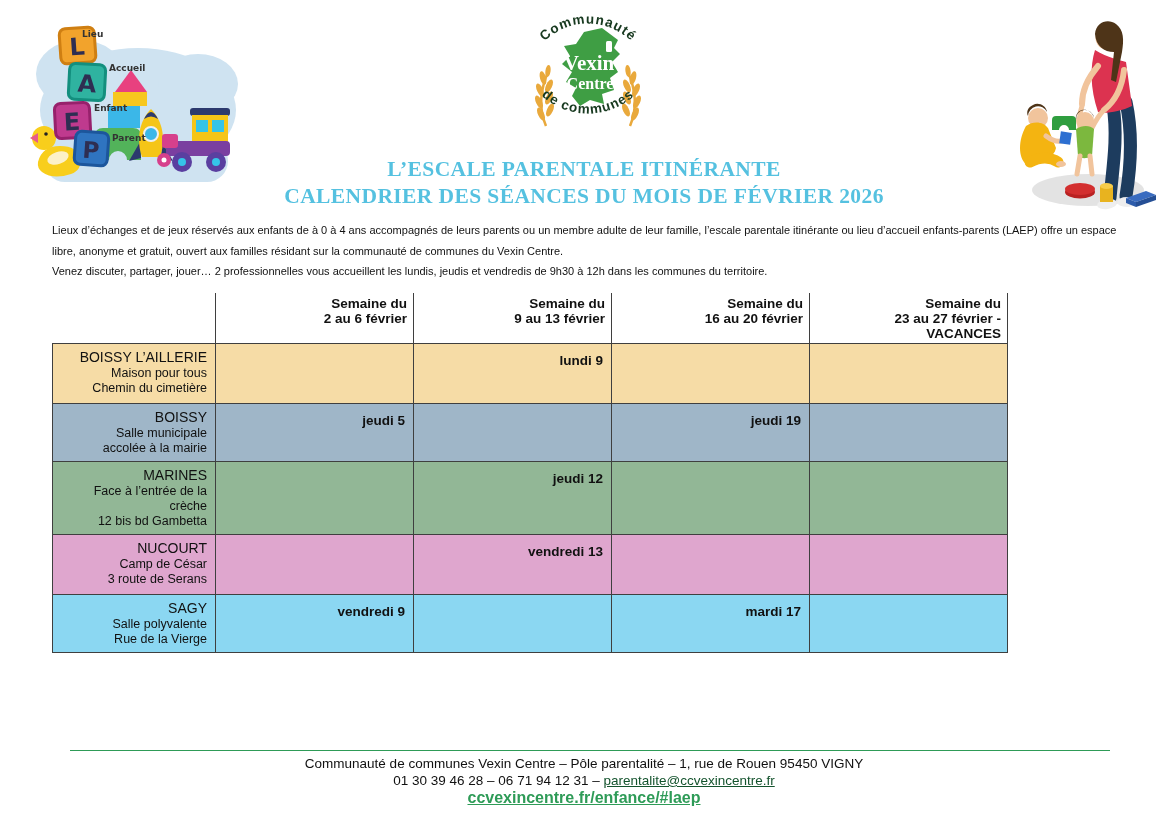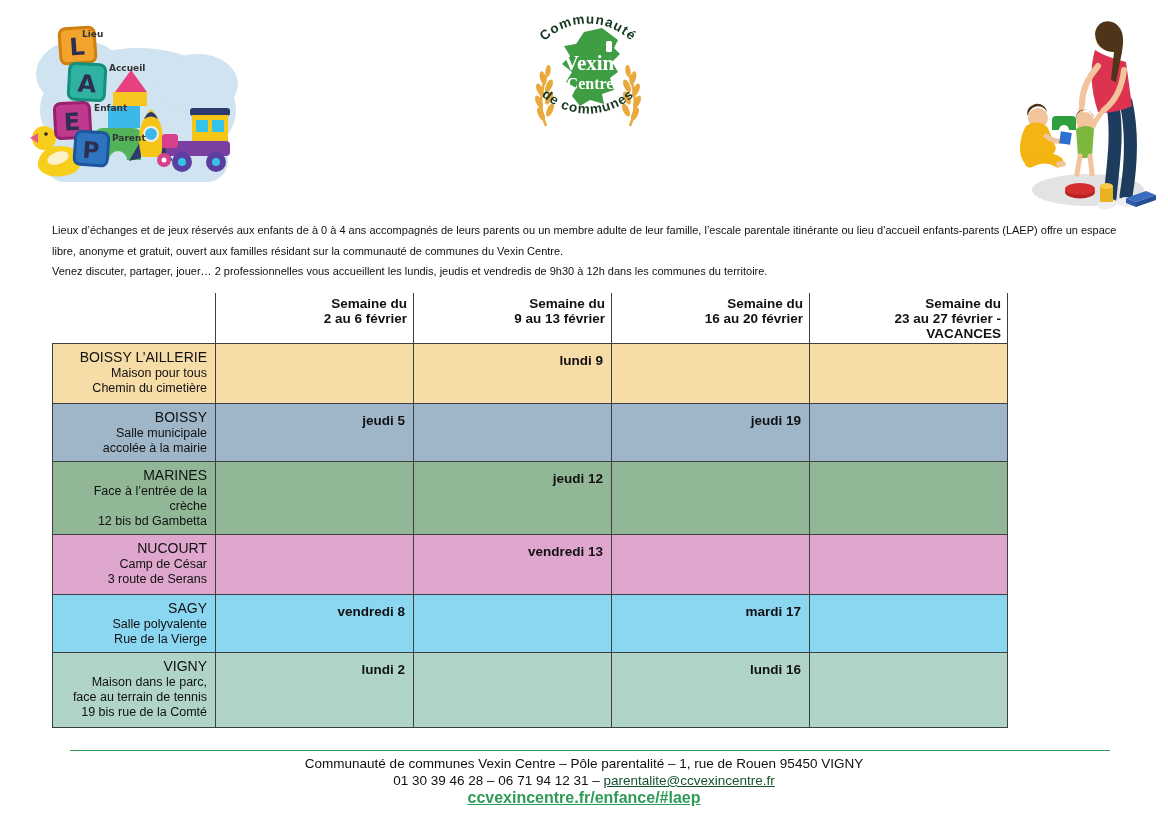--- a/index.html
+++ b/index.html
@@ -207,20 +207,24 @@
       <ellipse cx="80" cy="184" rx="15" ry="6.5" fill="#b92222"></ellipse>
       <ellipse cx="80" cy="181" rx="15" ry="6" fill="#d32f2f"></ellipse>
       <rect x="100" y="178" width="13" height="16" fill="#e8b31f"></rect>
       <ellipse cx="106.5" cy="178" rx="6.5" ry="3" fill="#f6cc4a"></ellipse>
       <path d="M126,190 l20,-7 l10,4 l-20,7 z" fill="#3a6cc0"></path>
       <path d="M126,190 l0,5 l10,4 l0,-5 z" fill="#2d5cab"></path>
       <path d="M136,194 l20,-7 l0,5 l-20,7 z" fill="#254f95"></path>
     </g>
   </svg>
 
+  <div class="title" style="color: rgb(85, 193, 224);">
+    <div>L’ESCALE PARENTALE ITINÉRANTE</div>
+    <div>CALENDRIER DES SÉANCES DU MOIS DE FÉVRIER 2026</div>
+  </div>
 
   <div class="intro">
     <p>Lieux d’échanges et de jeux réservés aux enfants de à 0 à 4 ans accompagnés de leurs parents ou un membre adulte de leur famille, l’escale parentale itinérante ou lieu d’accueil enfants-parents (LAEP) offre un espace libre, anonyme et gratuit, ouvert aux familles résidant sur la communauté de communes du Vexin Centre.</p>
     <p>Venez discuter, partager, jouer… 2 professionnelles vous accueillent les lundis, jeudis et vendredis de 9h30 à 12h dans les communes du territoire.</p>
   </div>
 
   <div class="cal-wrap">
     <table class="cal">
       <colgroup>
         <col style="width:163px">
@@ -294,36 +298,24 @@
           <td class="day" style="background-color: rgb(223, 166, 206);">vendredi 13</td>
           <td class="day" style="background-color: rgb(223, 166, 206);"></td>
           <td class="day" style="background-color: rgb(223, 166, 206);"></td>
         </tr>
         <tr class="r4">
           <td class="loc" style="background-color: rgb(139, 215, 242);">
             <div class="loc-name">SAGY</div>
             <div class="loc-addr">Salle polyvalente</div>
             <div class="loc-addr">Rue de la Vierge</div>
           </td>
-          <td class="day" style="background-color: rgb(139, 215, 242);">vendredi 8</td>
+          <td class="day" style="background-color: rgb(139, 215, 242);">vendredi 9</td>
           <td class="day" style="background-color: rgb(139, 215, 242);"></td>
           <td class="day" style="background-color: rgb(139, 215, 242);">mardi 17</td>
           <td class="day" style="background-color: rgb(139, 215, 242);"></td>
-        </tr>
-        <tr class="r5">
-          <td class="loc" style="background-color: rgb(176, 212, 201);">
-            <div class="loc-name">VIGNY</div>
-            <div class="loc-addr">Maison dans le parc,</div>
-            <div class="loc-addr">face au terrain de tennis</div>
-            <div class="loc-addr">19 bis rue de la Comté</div>
-          </td>
-          <td class="day" style="background-color: rgb(176, 212, 201);">lundi 2</td>
-          <td class="day" style="background-color: rgb(176, 212, 201);"></td>
-          <td class="day" style="background-color: rgb(176, 212, 201);">lundi 16</td>
-          <td class="day" style="background-color: rgb(176, 212, 201);"></td>
         </tr>
       </tbody>
     </table>
   </div>
 
   <div class="footer-rule"></div>
   <div class="footer">
     <div>Communauté de communes Vexin Centre – Pôle parentalité – 1, rue de Rouen 95450 VIGNY</div>
     <div>
       <span>01 30 39 46 28 – 06 71 94 12 31 – </span><span class="lnk" style="color: #14532d;">parentalite@ccvexincentre.fr</span>

